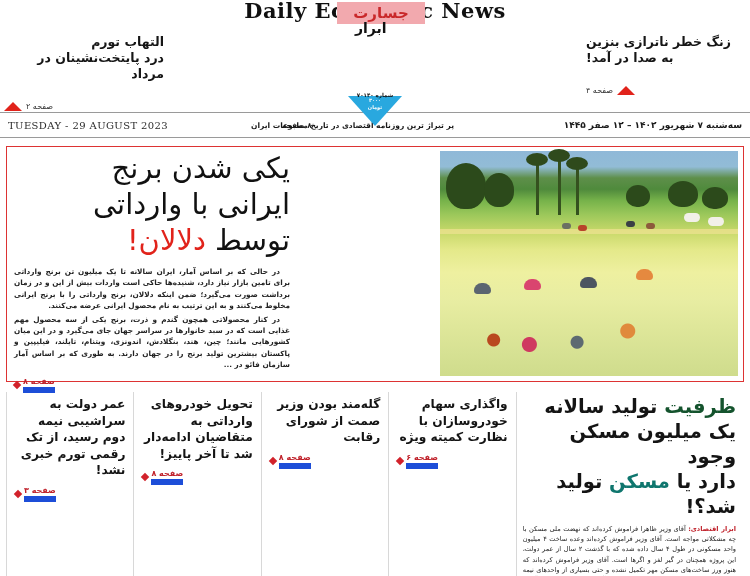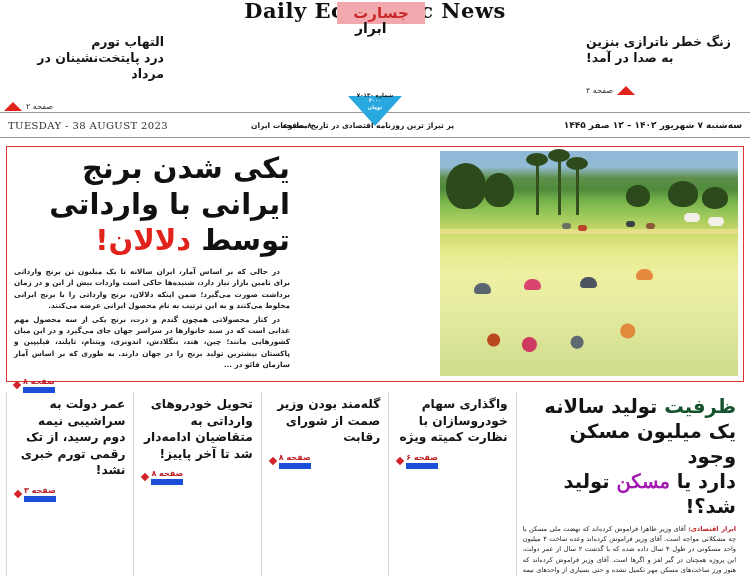--- a/index.html
+++ b/index.html
@@ -91,21 +91,21 @@
   .photo .palm{position:absolute;width:3px;background:#35511f;}
   .photo .canopy{position:absolute;width:22px;height:13px;border-radius:50%;background:#2f4a1c;}
   .photo .tree{position:absolute;border-radius:50% 50% 45% 45%;background:#2c4a1b;}
   .photo .cow{position:absolute;width:16px;height:9px;border-radius:5px;background:#f2f0e8;}
   .photo .worker{position:absolute;width:17px;height:11px;border-radius:9px 9px 4px 4px;}
   .photo .far-worker{position:absolute;width:9px;height:6px;border-radius:4px;background:#6b6f63;}
   .photo .bund{position:absolute;left:0;right:0;height:5px;background:#e9e08c;opacity:.85;}
 
   .lead-text{position:absolute;left:8px;top:4px;width:276px;}
   .lead-head{
-    text-align:right;font-weight:bold;color:#111;
+    text-align:right;font-weight:normal;color:#111;
     font-size:29px;line-height:36px;letter-spacing:-0.5px;
   }
   .lead-head .red{color:#e1231b;}
   .lead-body{
     margin-top:8px;text-align:justify;direction:rtl;
     font-size:7.3px;line-height:11.4px;color:#232323;font-weight:bold;
   }
   .lead-body p{margin:0 0 2px 0;text-indent:10px;}
   .lead-pageref{margin-top:6px;display:flex;align-items:center;gap:3px;justify-content:flex-end;}
   .diamond{width:6px;height:6px;background:#d2222b;transform:rotate(45deg);flex:none;}
@@ -121,21 +121,21 @@
   .gcell:last-child{border-left:none;}
   .gcell .ghead{
     text-align:right;font-weight:bold;color:#141414;
     font-size:12.2px;line-height:16.5px;
   }
   .gcell .gref{margin-top:7px;display:flex;align-items:center;gap:3px;justify-content:flex-end;}
 
   
   .bigcell{width:228px;padding:2px 8px 2px 6px;border-left:1px solid #d8d8d8;}
   .bigcell .bhead{text-align:right;font-weight:bold;font-size:19.5px;line-height:25px;color:#141414;}
-  .bigcell .bhead .red{color:#a21caf;font-family:Liberation Serif, serif;}
+  .bigcell .bhead .red{color:#0f766e;}
   .bigcell .bhead .cyan{color:#14532d;}
   .bigcell .bbody{
     margin-top:5px;text-align:justify;direction:rtl;
     font-size:6.6px;line-height:10.2px;color:#242424;
   }
   .bigcell .bbody .lede{font-weight:bold;color:#c0222b;}
 </style>
 </head>
 <body>
 
@@ -174,21 +174,21 @@
     <div class="price-tri-txt">
       <div>۳۰۰۰</div>
       <div>تومان</div>
     </div>
   </div>
 
   <div class="datebar">
     <div class="date-fa">سه‌شنبه ۷ شهریور ۱۴۰۲ – ۱۲ صفر ۱۴۴۵</div>
     <div class="slogan">پر تیراژ ترین روزنامه اقتصادی در تاریخ مطبوعات ایران</div>
     <div class="pages-count">۸ صفحه</div>
-    <div class="date-en">TUESDAY - 38 AUGUST 2023</div>
+    <div class="date-en">TUESDAY - 29 AUGUST 2023</div>
   </div>
 
   <div class="lead">
     <div class="lead-frame"></div>
 
     <div class="photo">
       <div class="tree" style="left:6px;top:12px;width:40px;height:46px;"></div>
       <div class="tree" style="left:44px;top:22px;width:30px;height:34px;"></div>
       <div class="palm" style="left:96px;top:6px;height:58px;"></div>
       <div class="canopy" style="left:86px;top:2px;"></div>

